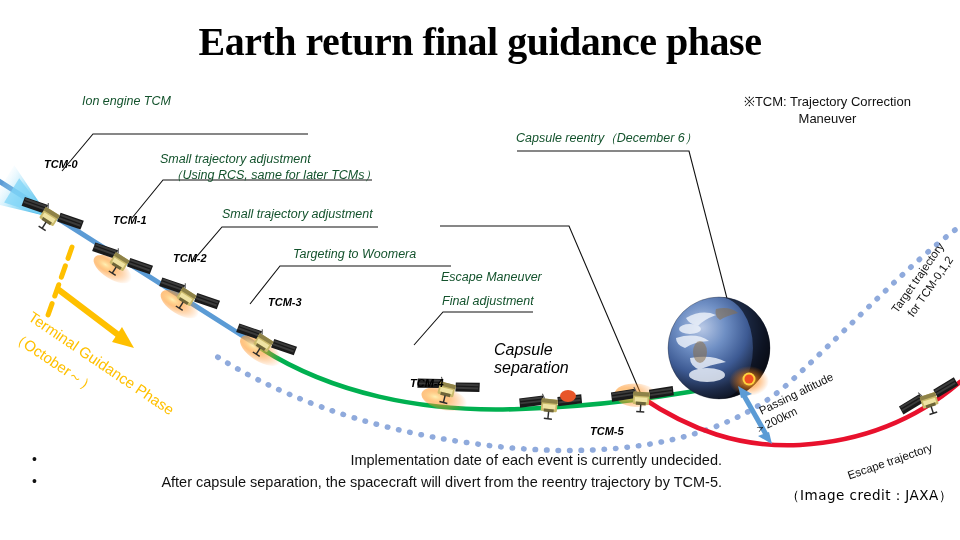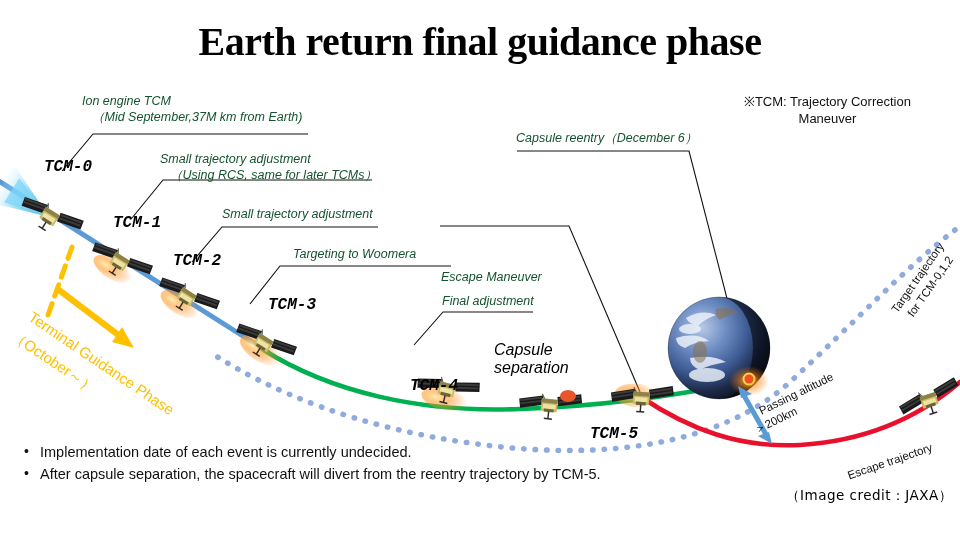--- a/index.html
+++ b/index.html
@@ -11,36 +11,36 @@
     left:0;top:18px;width:960px;text-align:center;
     font-family:"Liberation Serif",serif;font-weight:bold;font-size:40px;
     letter-spacing:-0.5px;color:#000;white-space:nowrap;
   }
   .callout{
     font-family:"Liberation Sans",sans-serif;font-style:italic;font-size:12.5px;
     color:#14532d;white-space:nowrap;line-height:1.25;
   }
   .callout .l2{display:block;padding-left:10px;}
   .tcm{
-    font-family:Liberation Mono, monospace;font-weight:bold;font-style:italic;
-    font-size:16px;color:#000;white-space:nowrap;
+    font-family:Liberation Sans, sans-serif;font-weight:bold;font-style:italic;
+    font-size:11px;color:#000;white-space:nowrap;
   }
   .capsep{
     font-family:"Liberation Sans",sans-serif;font-weight:normal;font-style:italic;
     font-size:16px;color:#000;line-height:1.12;white-space:nowrap;
   }
   #note{
     font-family:"Liberation Sans",sans-serif;font-size:13px;color:#111;
     line-height:1.3;text-align:center;white-space:nowrap;
   }
   #bullets{
     left:14px;top:440px;width:720px;
     font-family:"Liberation Sans",sans-serif;font-size:14.5px;color:#111;
   }
-  #bullets ul{margin:4px;padding:0;list-style:none;}
+  #bullets ul{margin:12px;padding:0;list-style:none;text-align:right;}
   #bullets li{position:relative;padding-left:22px;margin-bottom:6px;white-space:nowrap;}
   #bullets li:before{content:"\2022";position:absolute;left:6px;top:-1px;font-size:14px;}
   #credit{
     left:786px;top:487px;font-family:"DejaVu Sans",sans-serif;font-size:13.5px;color:#000;
     letter-spacing:0.5px;white-space:nowrap;
   }
   .rotlabel{
     font-family:"Liberation Sans",sans-serif;font-size:11.5px;color:#111;white-space:nowrap;
     transform-origin:0 0;
   }
@@ -214,21 +214,20 @@
 
   <div class="abs" id="note" style="left:744px;top:94px;">
     <span>※</span><span>TCM: Trajectory Correction</span><br>
     <span>Maneuver</span>
   </div>
 
   <div class="abs" id="title">Earth return final guidance phase</div>
 
   <div class="abs callout" style="left:82px;top:94px;">
     <span>Ion engine TCM</span>
-    <span class="l2">（Mid September,37M km from Earth)</span>
   </div>
 
   <div class="abs callout" style="left:160px;top:152px;">
     <span>Small trajectory adjustment</span>
     <span class="l2">（Using RCS, same for later TCMs）</span>
   </div>
 
   <div class="abs callout" style="left:222px;top:207px;">
     <span>Small trajectory adjustment</span>
   </div>

